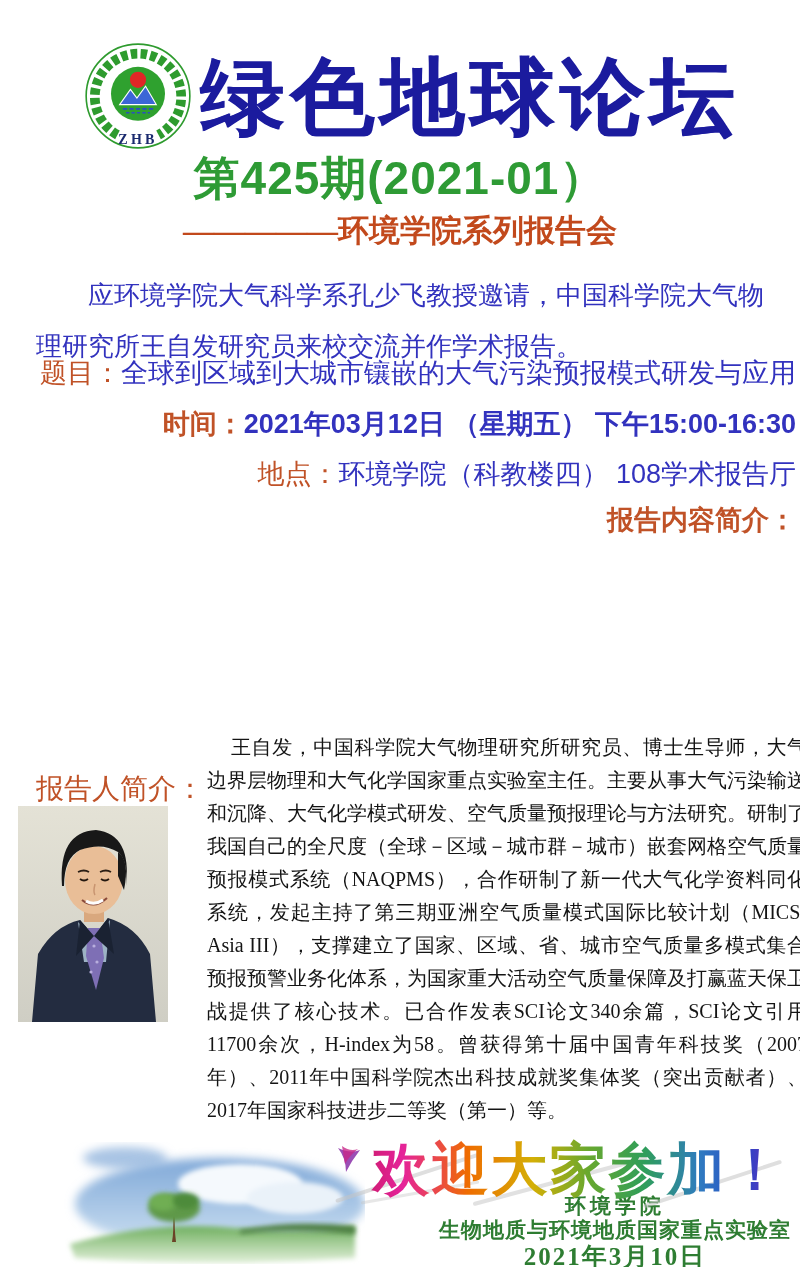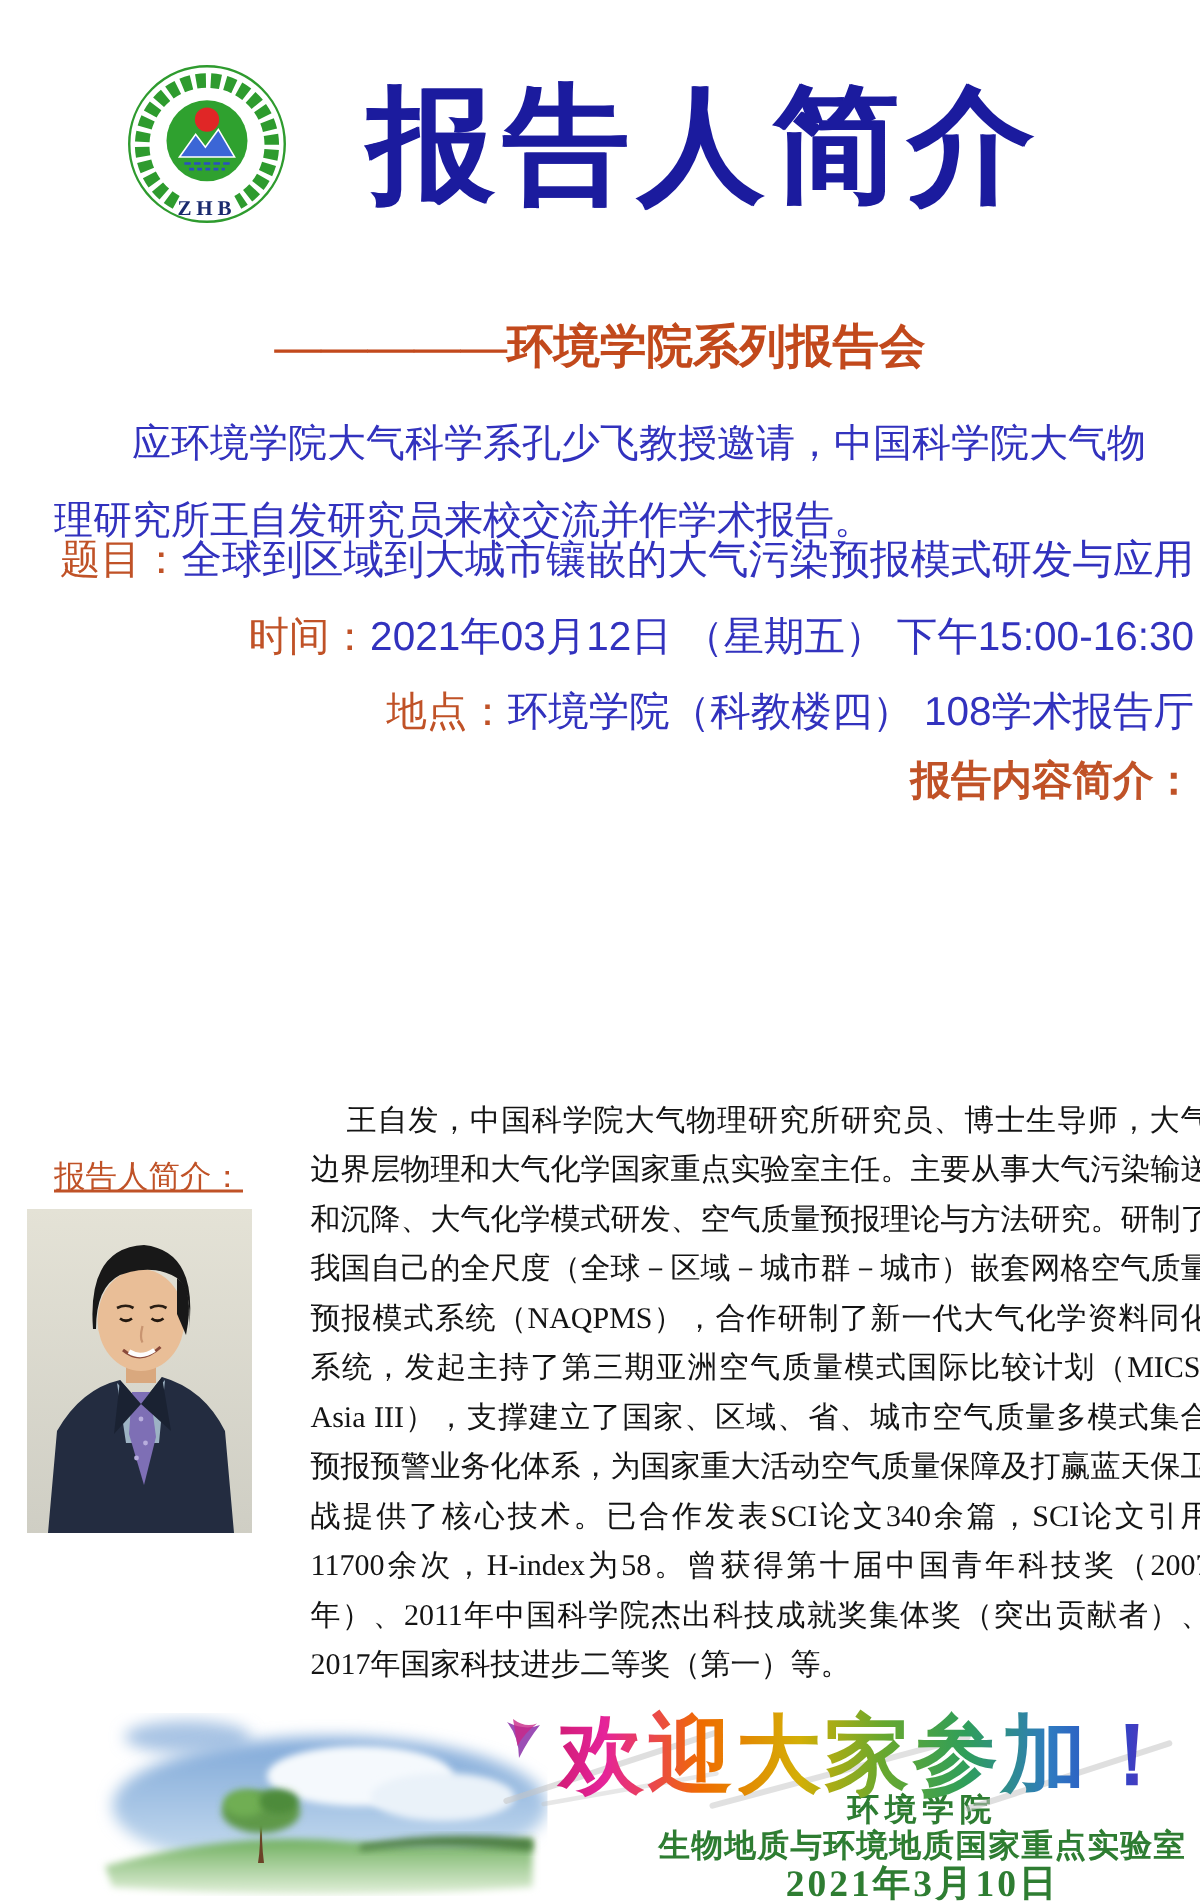--- a/index.html
+++ b/index.html
@@ -28,31 +28,31 @@
     font-family:"Liberation Serif",serif;font-size:31px;font-weight:bold;
     color:var(--series-orange);}
 
   
   .intro{position:absolute;left:36px;top:270px;width:744px;font-size:26px;line-height:51px;
     color:var(--body-blue);text-indent:2em;}
   .info-line{position:absolute;left:36px;width:760px;font-size:27px;white-space:nowrap;text-align:right;}
   .info-label{color:var(--label-orange);}
   .info-value{color:var(--body-blue);}
   #line-topic{top:355px;}
-  #line-time{top:406px;}
+  #line-time{top:406px;font-weight:bold;}
   #line-venue{top:456px;}
   #line-abs-label{top:502px;font-weight:bold;}
 
   
   .abstract{position:absolute;left:26px;top:522px;width:752px;
     font-family:"Liberation Serif",serif;font-size:24.5px;line-height:39px;
     color:var(--text-black);text-indent:1.7em;text-align:justify;}
 
   
-  .speaker-label{position:absolute;left:36px;top:770px;font-size:21px;color:var(--label-orange);text-decoration:underline;}
+  .speaker-label{position:absolute;left:36px;top:770px;font-size:28px;color:var(--label-orange);}
   .photo{position:absolute;left:18px;top:806px;width:150px;height:216px;}
   .bio{position:absolute;left:207px;top:731px;width:600px;
     font-family:"Liberation Serif",serif;font-size:20px;line-height:33px;
     color:var(--text-black);text-indent:1.2em;text-align:justify;}
 
   
   .landscape{position:absolute;left:55px;top:1142px;width:310px;height:122px;}
   .swoosh{position:absolute;background:#c4c4c4;border-radius:2px;z-index:1;}
   .sw1{left:332px;top:1176px;width:150px;height:4px;transform:rotate(-18deg);opacity:.55;}
   .sw2{left:470px;top:1179px;width:180px;height:4px;transform:rotate(-15deg);opacity:.5;}
@@ -80,21 +80,22 @@
     <circle cx="50" cy="50" r="48" fill="#ffffff" stroke="#2E9B2E" stroke-width="1.5"></circle>
     <path d="M 31,86 A 40 40 0 1 1 69,86" fill="none" stroke="#2E9B2E" stroke-width="9" stroke-dasharray="6 3"></path>
     <circle cx="50" cy="48" r="25" fill="#2FA12F"></circle>
     <circle cx="50" cy="35" r="7.5" fill="#E02626"></circle>
     <polygon points="33,58 43,44 49,52 57,41 67,58" fill="#3B66D6" stroke="#ffffff" stroke-width="1"></polygon>
     <line x1="36" y1="62" x2="64" y2="62" stroke="#2A4FC0" stroke-width="1.6" stroke-dasharray="4 2"></line>
     <line x1="39" y1="65.5" x2="61" y2="65.5" stroke="#2A4FC0" stroke-width="1.6" stroke-dasharray="3 2"></line>
     <text x="50" y="94" text-anchor="middle" font-family="Liberation Serif, serif" font-size="13" font-weight="bold" letter-spacing="3" fill="#1A2A6E">ZHB</text>
   </svg>
 
-  <div class="main-title">报告人简介</div>
+  <div class="main-title">绿色地球论坛</div>
+  <div class="issue-line">第425期(2021-01）</div>
   <div class="series-line">—————环境学院系列报告会</div>
 
   <div class="intro">应环境学院大气科学系孔少飞教授邀请，中国科学院大气物理研究所王自发研究员来校交流并作学术报告。</div>
 
   <div class="info-line" id="line-topic">
     <span class="info-label">题目：</span><span class="info-value">全球到区域到大城市镶嵌的大气污染预报模式研发与应用</span>
   </div>
   <div class="info-line" id="line-time">
     <span class="info-label">时间：</span><span class="info-value">2021年03月12日 （星期五） 下午15:00-16:30</span>
   </div>

